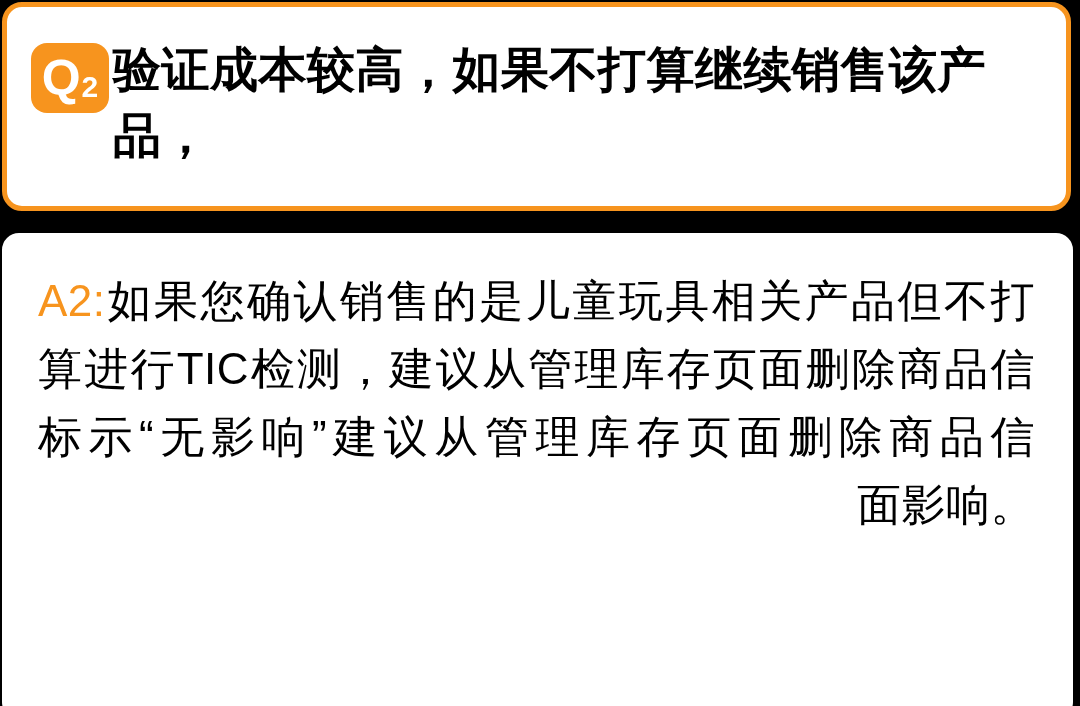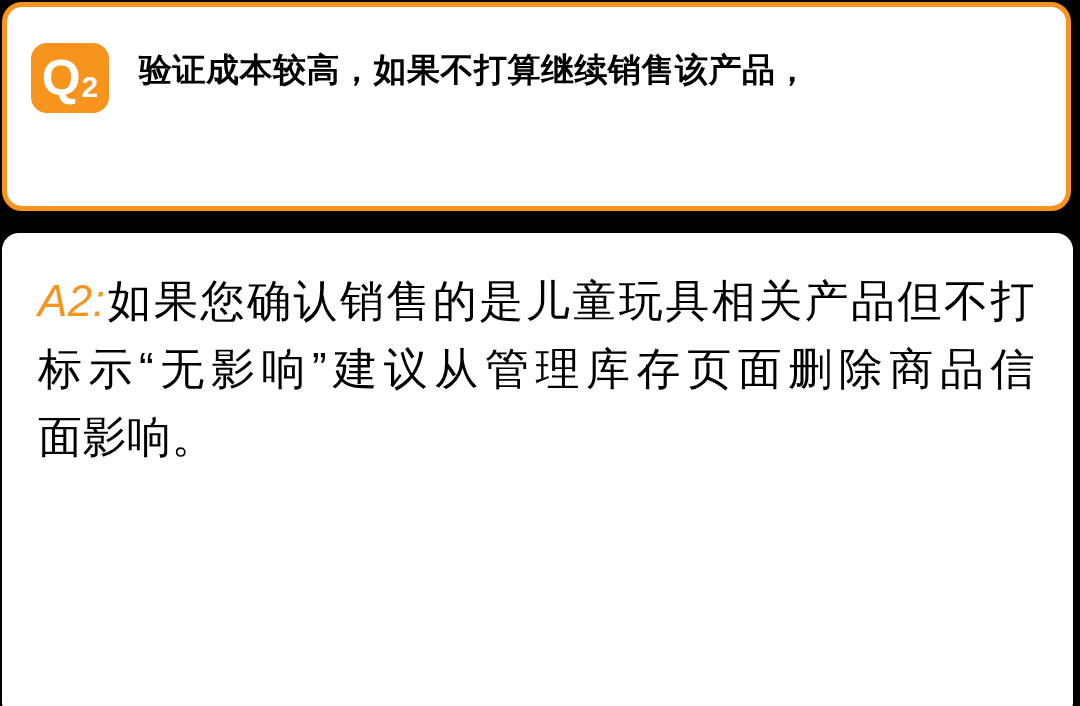--- a/index.html
+++ b/index.html
@@ -39,22 +39,22 @@
     display:flex;
     align-items:center;
     justify-content:center;
     color:#fff;
     font-weight:700;
     line-height:1;
   }
   .q-badge .letter{ font-size:50px; }
   .q-badge .num{ font-size:30px; margin-top:18px; margin-left:1px; }
   .q-text{
-    margin-left:30px;
-    font-size:33px;
+    margin-left:4px;
+    font-size:48px;
     line-height:66px;
     font-weight:700;
     color:var(--text);
     letter-spacing:0.5px;
   }
 
   
   .a-card{
     position:absolute;
     left:-1px; top:230px;
@@ -64,30 +64,30 @@
     border:3px solid var(--dark);
     border-radius:20px;
     padding:34px 38px 0 36px;
   }
   .a-line{
     font-size:44px;
     line-height:68px;
     color:var(--text);
     letter-spacing:0.5px;
     white-space:nowrap;
+    text-align:right;
   }
   .a-line.just{
     white-space:normal;
     text-align:justify;
     text-align-last:justify;
   }
   .a-prefix{
     color:var(--accent);
     font-weight:400;
-    font-style:italic;
   }
 </style>
 </head>
 <body>
 
 <div class="stage">
 
   <div class="q-card">
     <div class="q-badge">
       <span class="letter">Q</span>
@@ -95,17 +95,18 @@
     </div>
     <div class="q-text">
       <div>验证成本较高，如果不打算继续销售该产品，</div>
     </div>
   </div>
 
   <div class="a-card">
     <div class="a-line just">
       <span class="a-prefix">A2:</span><span>如果您确认销售的是儿童玩具相关产品但不打</span>
     </div>
+    <div class="a-line just">算进行TIC检测，建议从管理库存页面删除商品信</div>
     <div class="a-line just">标示“无影响”建议从管理库存页面删除商品信</div>
     <div class="a-line">面影响。</div>
   </div>
 
 </div>
 
 </body></html>

